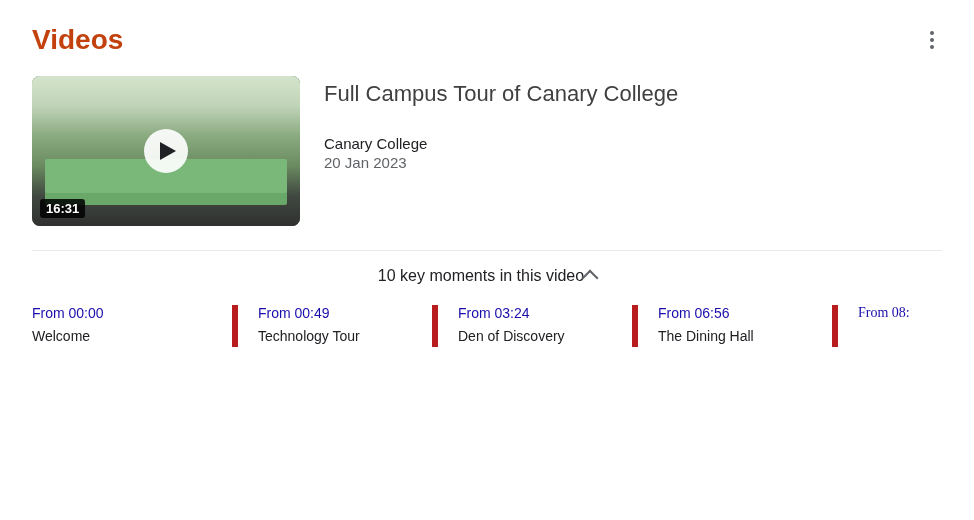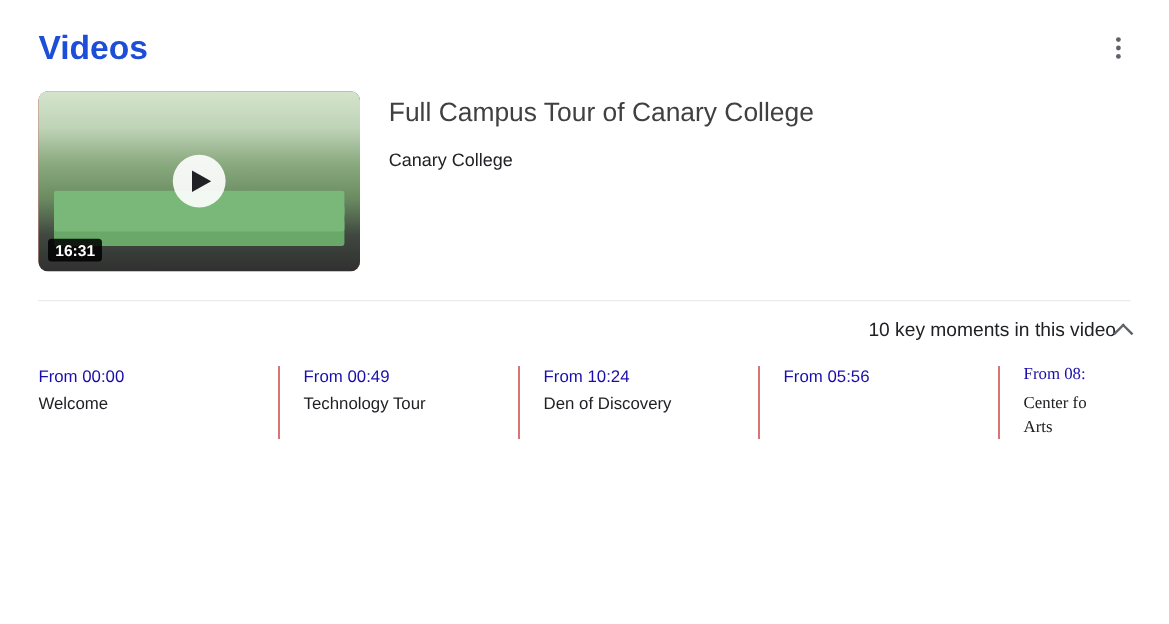--- a/index.html
+++ b/index.html
@@ -24,21 +24,21 @@
     .videos-header {
       display: flex;
       justify-content: space-between;
       align-items: center;
       margin-bottom: 20px;
     }
 
     .videos-title {
       font-size: 28px;
       font-weight: 700;
-      color: #1d4ed8;
+      color: #c2410c;
     }
 
     .more-options-btn {
       background: none;
       border: none;
       cursor: pointer;
       color: #5f6368;
       font-size: 20px;
       padding: 4px 8px;
       border-radius: 50%;
@@ -67,21 +67,21 @@
       margin-bottom: 24px;
     }
 
     .video-thumbnail {
       position: relative;
       width: 268px;
       height: 150px;
       border-radius: 8px;
       overflow: hidden;
       flex-shrink: 0;
-      background: #b91c1c;
+      background: #14532d;
     }
 
     .thumbnail-image {
       width: 100%;
       height: 100%;
       background: linear-gradient(135deg, #b8c8b0 0%, #a0b898 30%, #90a888 60%, #808878 100%);
       position: relative;
     }
 
     
@@ -155,37 +155,37 @@
       color: #404040;
       text-decoration: none;
       font-weight: 400;
       line-height: 1.3;
       cursor: pointer;
     }
 
     .video-channel {
       font-size: 15px;
       color: #202124;
-      margin-top: 16px;
+      margin-top: 26px;
     }
 
     .video-date {
       font-size: 15px;
       color: #5f6368;
       margin-top: 2px;
     }
 
     .key-moments-section {
       border-top: 1px solid #e8eaed;
       padding-top: 16px;
     }
 
     .key-moments-header {
       display: flex;
-      justify-content: flex-end;
+      justify-content: center;
       align-items: center;
       margin-bottom: 20px;
       cursor: pointer;
     }
 
     .key-moments-title {
       font-size: 16px;
       color: #202124;
       font-weight: 400;
     }
@@ -202,21 +202,21 @@
     .moments-list {
       display: flex;
       gap: 0;
       overflow: hidden;
     }
 
     .moment-item {
       flex: 0 0 200px;
       padding-right: 20px;
       padding-left: 20px;
-      border-left: 1px solid #b91c1c;
+      border-left: 6px solid #b91c1c;
     }
 
     .moment-item:first-child {
       padding-left: 0;
       border-left: none;
     }
 
     .moment-item:last-child {
       border-right: 1px solid transparent;
       
@@ -260,20 +260,21 @@
       <div class="thumbnail-image"></div>
       <div class="play-button">
         <div class="play-triangle"></div>
       </div>
       <div class="video-duration">16:31</div>
     </div>
 
     <div class="video-info">
       <a class="video-link-title" href="#">Full Campus Tour of Canary College</a>
       <div class="video-channel">Canary College</div>
+      <div class="video-date">20 Jan 2023</div>
     </div>
   </div>
 
   <div class="key-moments-section">
     <div class="key-moments-header">
       <span class="key-moments-title">10 key moments in this video</span>
       <div class="chevron-up"></div>
     </div>
 
     <div class="moments-list">
@@ -282,29 +283,29 @@
         <div class="moment-timestamp">From 00:00</div>
         <div class="moment-label">Welcome</div>
       </div>
 
       <div class="moment-item">
         <div class="moment-timestamp">From 00:49</div>
         <div class="moment-label">Technology Tour</div>
       </div>
 
       <div class="moment-item">
-        <div class="moment-timestamp">From 10:24</div>
+        <div class="moment-timestamp">From 03:24</div>
         <div class="moment-label">Den of Discovery</div>
       </div>
 
       <div class="moment-item">
-        <div class="moment-timestamp">From 05:56</div>
+        <div class="moment-timestamp">From 06:56</div>
+        <div class="moment-label">The Dining Hall</div>
       </div>
 
       <div class="moment-item">
         <div class="moment-timestamp">From 08:</div>
-        <div class="moment-label">Center fo Arts</div>
       </div>
 
     </div>
   </div>
 
 </div>
 
 </body></html>

